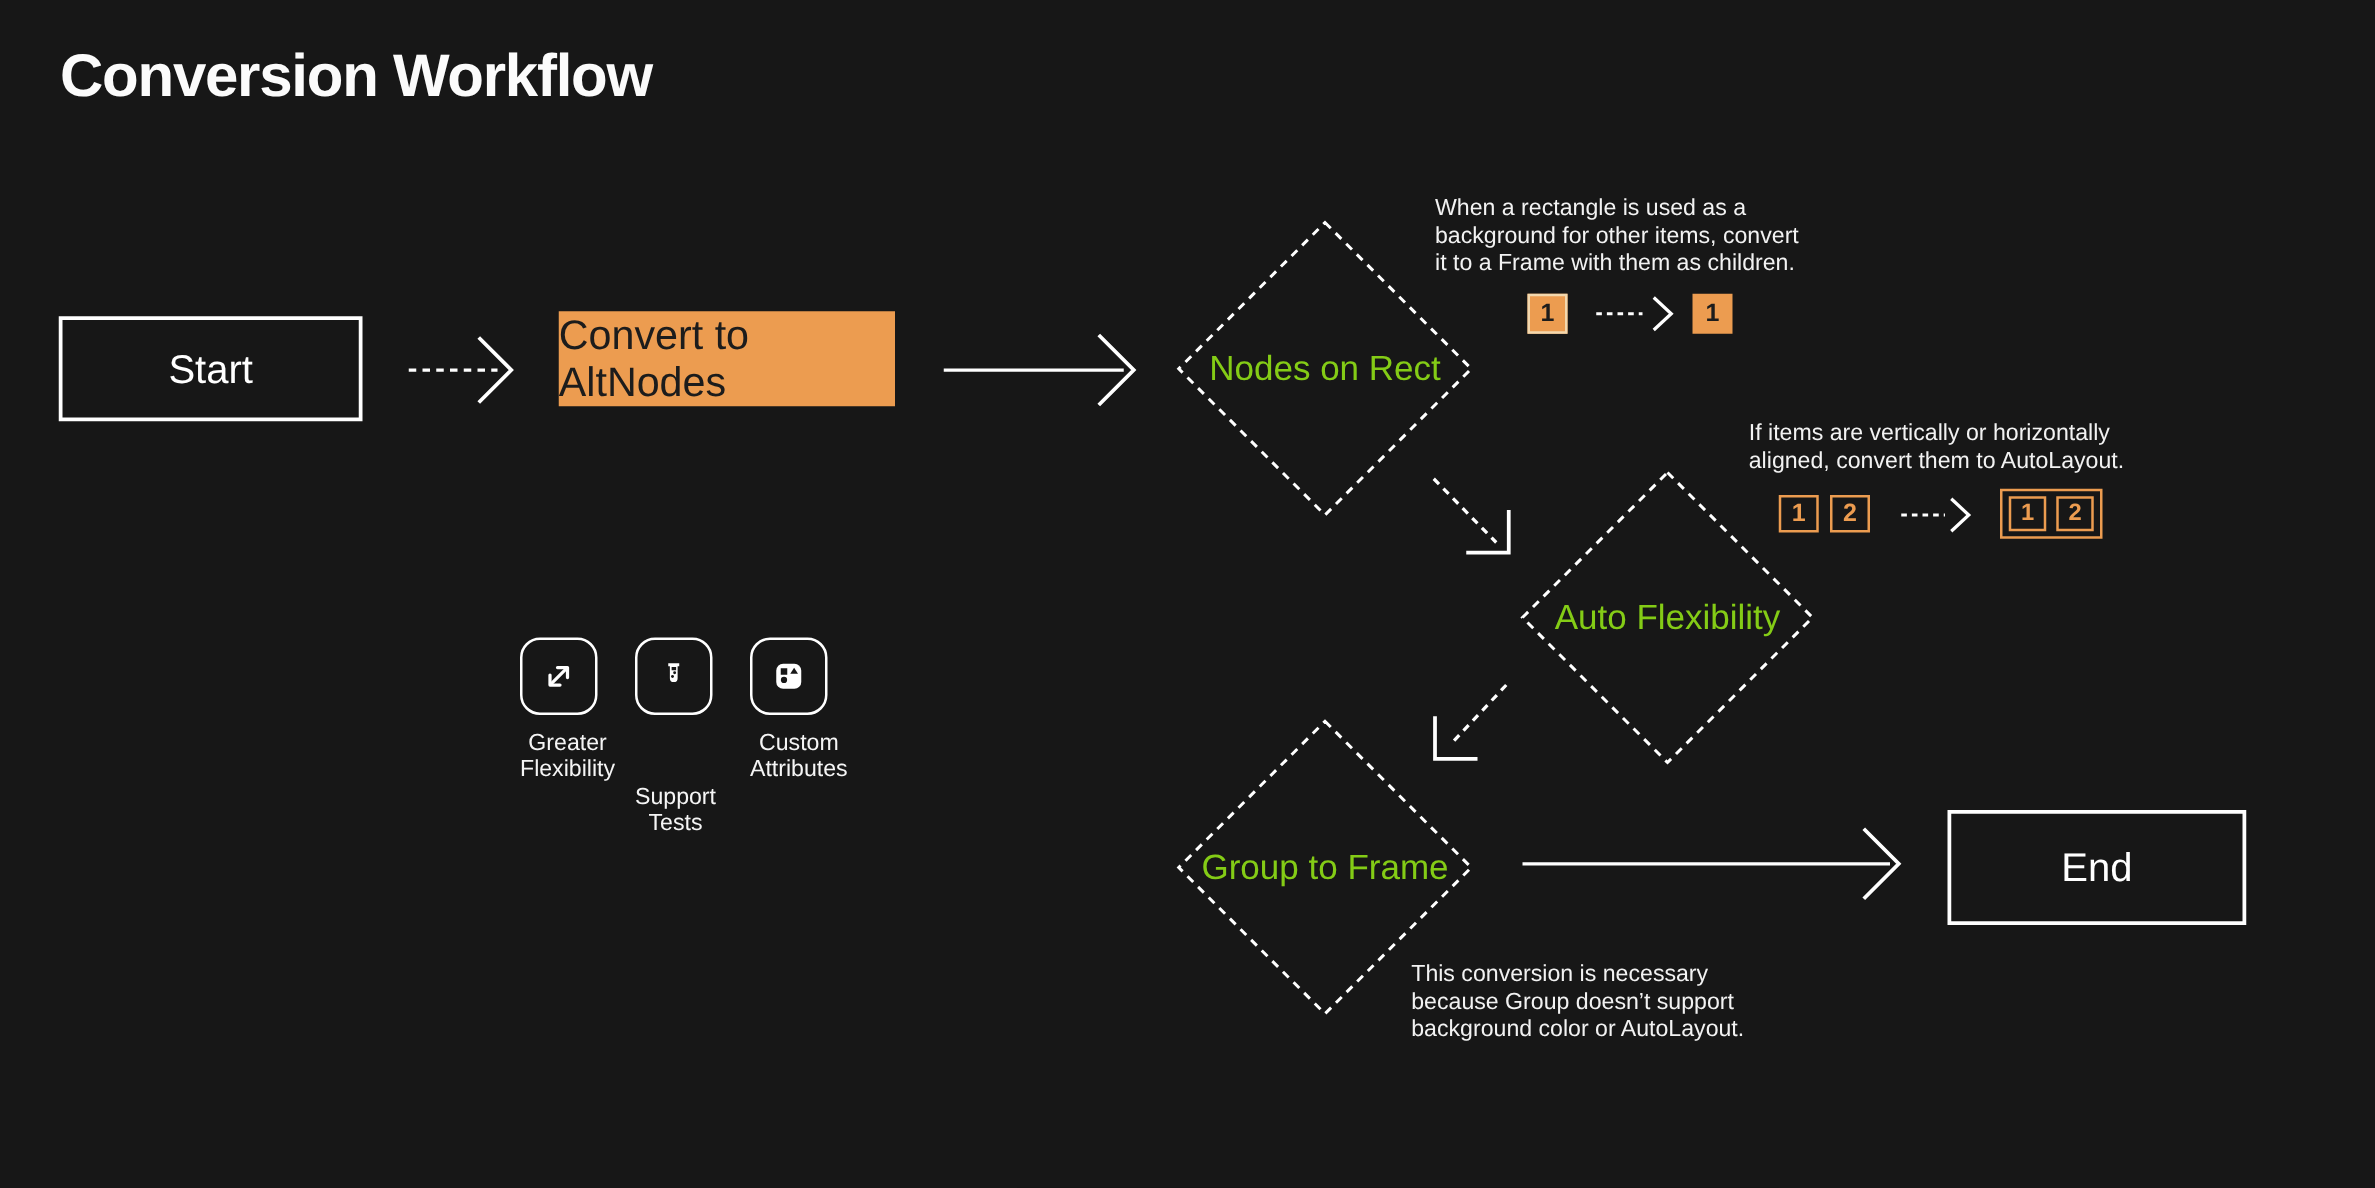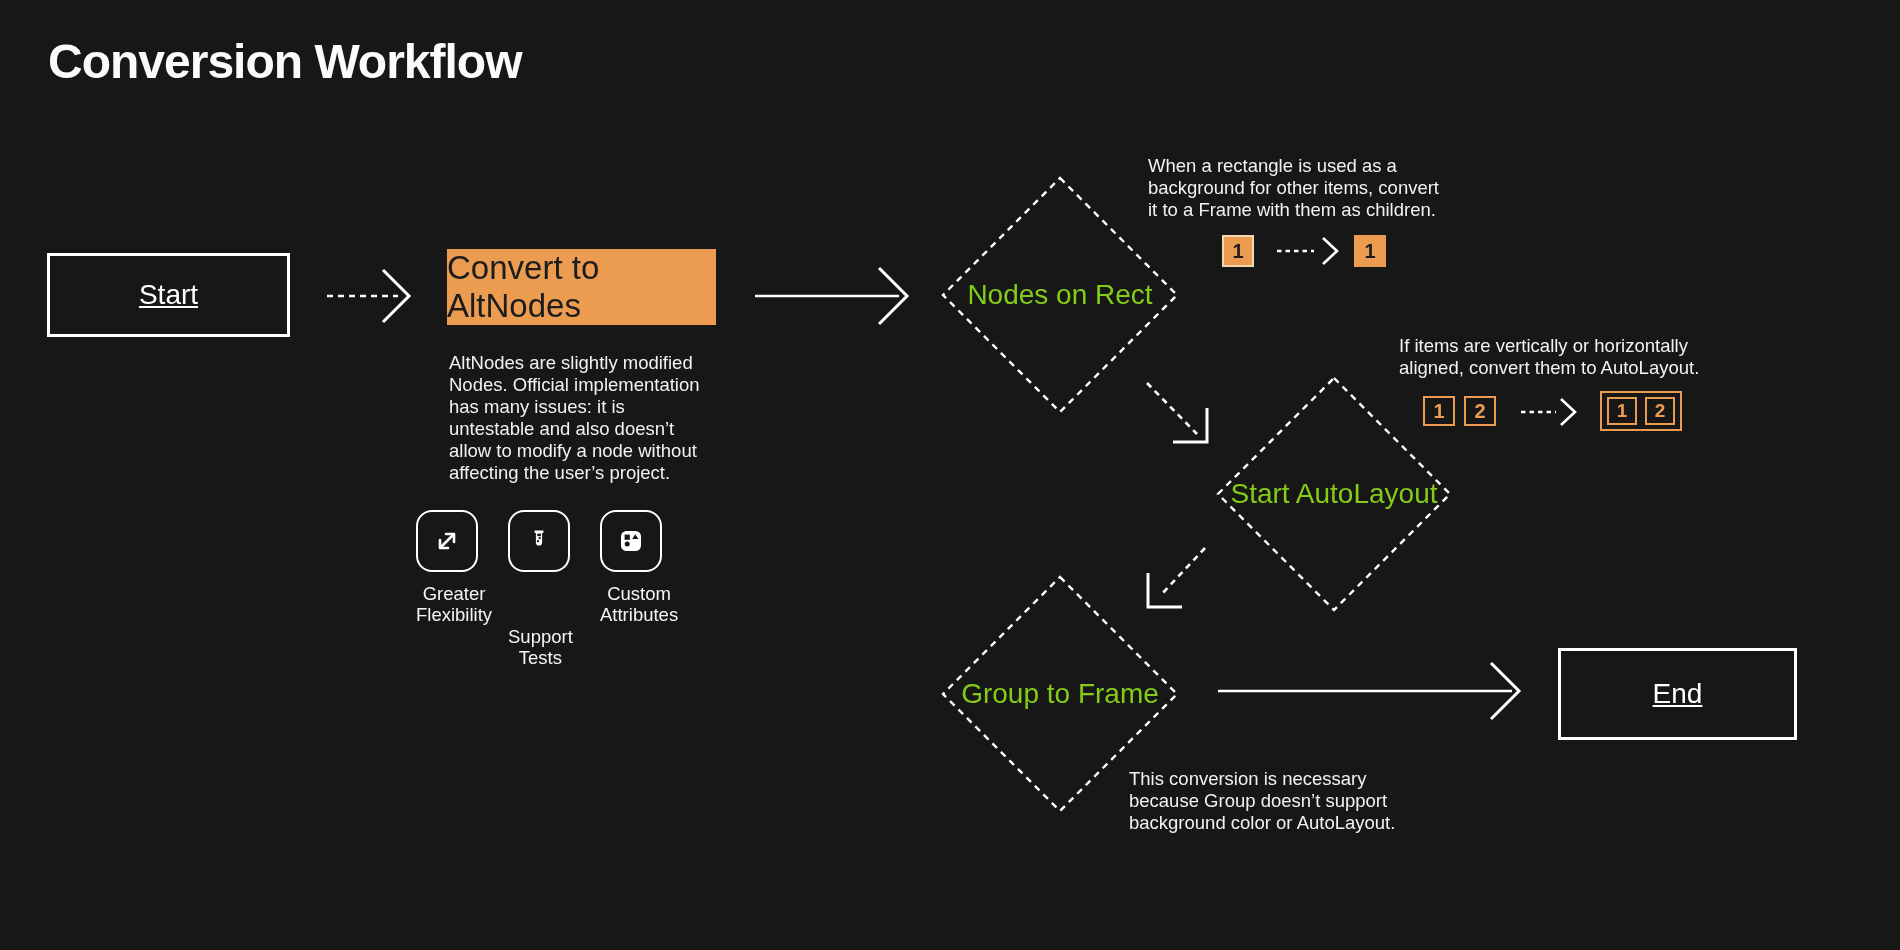--- a/index.html
+++ b/index.html
@@ -7,21 +7,21 @@
     position:relative;width:1900px;height:950px;background:#171717;
     font-family:"Liberation Sans","DejaVu Sans",sans-serif;color:#fff;overflow:hidden;
   }
   .page-title{
     position:absolute;left:48px;top:34px;margin:0;
     font-size:48px;font-weight:800;letter-spacing:-1px;color:#FBFBFB;text-align:right;
   }
   .rect-node{
     position:absolute;border:3px solid #FFFFFF;box-sizing:border-box;
     display:flex;align-items:center;justify-content:center;
-    font-size:28px;color:#FFFFFF;background:transparent;text-decoration:underline;
+    font-size:32px;color:#FFFFFF;background:transparent;
   }
   .node-start{left:47px;top:253px;width:243px;height:84px;}
   .node-end{left:1558px;top:648px;width:239px;height:92px;}
   .node-convert{
     position:absolute;left:447px;top:249px;width:269px;height:76px;
     background:#EC9C50;display:flex;align-items:center;justify-content:center;
     font-size:33px;font-weight:500;color:#1C1C1C;
   }
   .para{
     position:absolute;font-size:18.5px;line-height:22px;color:#F2F2F2;
@@ -118,26 +118,20 @@
   </svg>
 
   <div class="rect-node node-start">
     <span>Start</span>
   </div>
 
   <div class="node-convert">
     <span>Convert to AltNodes</span>
   </div>
 
-  <div class="para desc-convert">AltNodes are slightly modified
-Nodes. Official implementation
-has many issues: it is
-untestable and also doesn’t
-allow to modify a node without
-affecting the user’s project.</div>
 
   <div class="feature" style="left:416px;">
     <div class="feature-box">
       <svg width="30" height="30" viewBox="0 0 30 30">
         <line x1="9.5" y1="20.5" x2="20.5" y2="9.5" stroke="#fff" stroke-width="2.6" stroke-linecap="round"></line>
         <polyline points="14,8 22,8 22,16" fill="none" stroke="#fff" stroke-width="2.6" stroke-linecap="round" stroke-linejoin="round"></polyline>
         <polyline points="16,22 8,22 8,14" fill="none" stroke="#fff" stroke-width="2.6" stroke-linecap="round" stroke-linejoin="round"></polyline>
       </svg>
     </div>
     <div class="feature-label">Greater
@@ -167,21 +161,21 @@
       </svg>
     </div>
     <div class="feature-label">Custom
 Attributes</div>
   </div>
 
   <div class="diamond-label dl-rect">
     <span>Nodes on Rect</span>
   </div>
   <div class="diamond-label dl-auto">
-    <span>Start AutoLayout</span>
+    <span>Auto Flexibility</span>
   </div>
   <div class="diamond-label dl-group">
     <span>Group to Frame</span>
   </div>
 
   <div class="para note-rect">When a rectangle is used as a
 background for other items, convert
 it to a Frame with them as children.</div>
   <div class="badge-filled badge-rect-before">1</div>
   <div class="badge-filled badge-rect-after">1</div>

